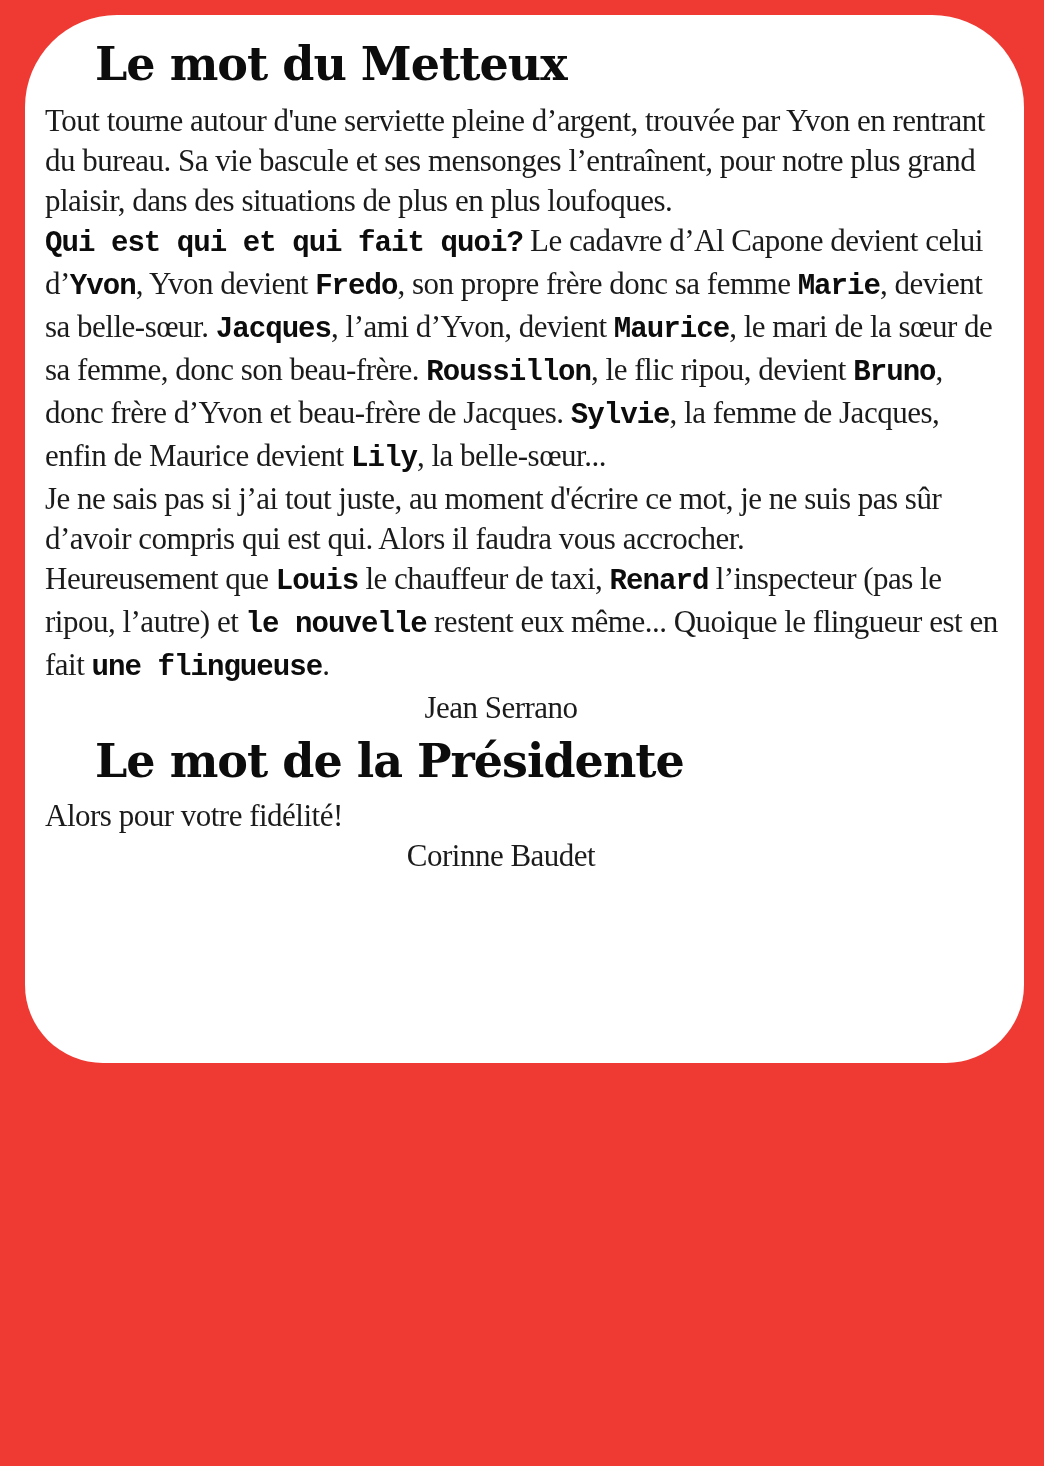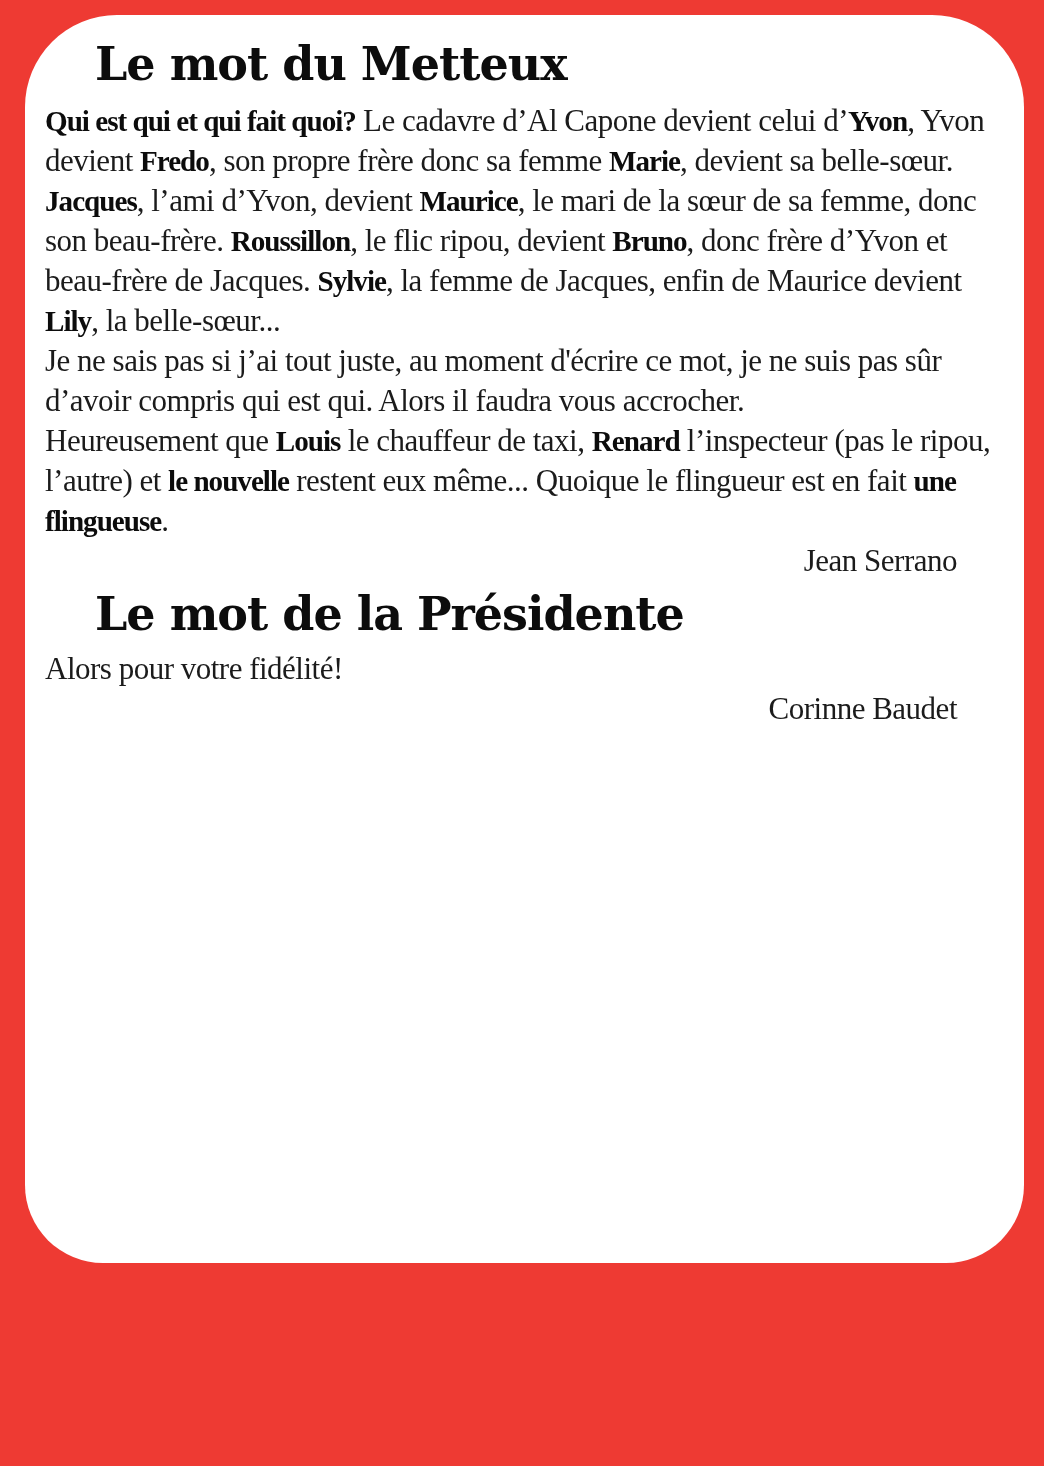--- a/index.html
+++ b/index.html
@@ -18,21 +18,21 @@
     height: 1466px;
     background: var(--bg);
     overflow: hidden;
   }
 
   .card {
     position: absolute;
     left: 25px;
     top: 15px;
     width: 999px;
-    height: 1248px;
+    height: 1048px;
     background: var(--card);
     border-radius: 92px 92px 78px 78px;
     padding: 22px 22px 0 20px;
     overflow: hidden;
   }
 
   .section-title {
     font-family: "DejaVu Serif", serif;
     font-weight: 700;
     font-size: 46px;
@@ -46,46 +46,47 @@
 
   .paragraphs p {
     font-size: 31px;
     line-height: 40px;
     letter-spacing: -0.5px;
     color: var(--text);
     text-align: left;
   }
 
   .paragraphs .bold {
-    font-family: Liberation Serif, serif;
+    font-family: Liberation Mono, monospace;
     font-weight: 700;
     font-size: 0.94em;
     letter-spacing: -1px;
     color: var(--heading);
   }
   .paragraphs .italic { font-style: italic; }
 
   .signature {
     font-size: 31px;
     line-height: 40px;
     letter-spacing: -0.5px;
     color: var(--text);
-    text-align: right;
+    text-align: center;
     padding-right: 45px;
   }
 </style>
 </head>
 <body>
 
 <div class="page">
   <div class="card">
 
     <section>
       <h1 class="section-title first">Le mot du Metteux</h1>
       <div class="paragraphs">
+          <p><span>Tout tourne autour d'une serviette pleine d’argent, trouvée par Yvon en rentrant du bureau. Sa vie bascule et ses mensonges l’entraînent, pour notre plus grand plaisir, dans des situations de plus en plus loufoques.</span></p>
           <p><span class="bold">Qui est qui et qui fait quoi?</span><span> Le cadavre d’Al Capone devient celui d’</span><span class="bold">Yvon</span><span>, Yvon devient </span><span class="bold">Fredo</span><span>, son propre frère donc sa femme </span><span class="bold">Marie</span><span>, devient sa belle-sœur. </span><span class="bold">Jacques</span><span>, l’ami d’Yvon, devient </span><span class="bold">Maurice</span><span>, le mari de la sœur de sa femme, donc son beau-frère. </span><span class="bold">Roussillon</span><span>, le flic ripou, devient </span><span class="bold">Bruno</span><span>, donc frère d’Yvon et beau-frère de Jacques. </span><span class="bold">Sylvie</span><span>, la femme de Jacques, enfin de Maurice devient </span><span class="bold">Lily</span><span>, la belle-sœur...</span></p>
           <p><span>Je ne sais pas si j’ai tout juste, au moment d'écrire ce mot, je ne suis pas sûr d’avoir compris qui est qui. Alors il faudra vous accrocher.</span></p>
           <p><span>Heureusement que </span><span class="bold">Louis</span><span> le chauffeur de taxi, </span><span class="bold">Renard</span><span> l’inspecteur (pas le ripou, l’autre) et </span><span class="bold">le nouvelle</span><span> restent eux même... Quoique le flingueur est en fait </span><span class="bold">une flingueuse</span><span>.</span></p>
         </div>
       <div class="signature">Jean Serrano</div>
     </section>
 
     <section>
       <h1 class="section-title second">Le mot de la Présidente</h1>
       <div class="paragraphs">

